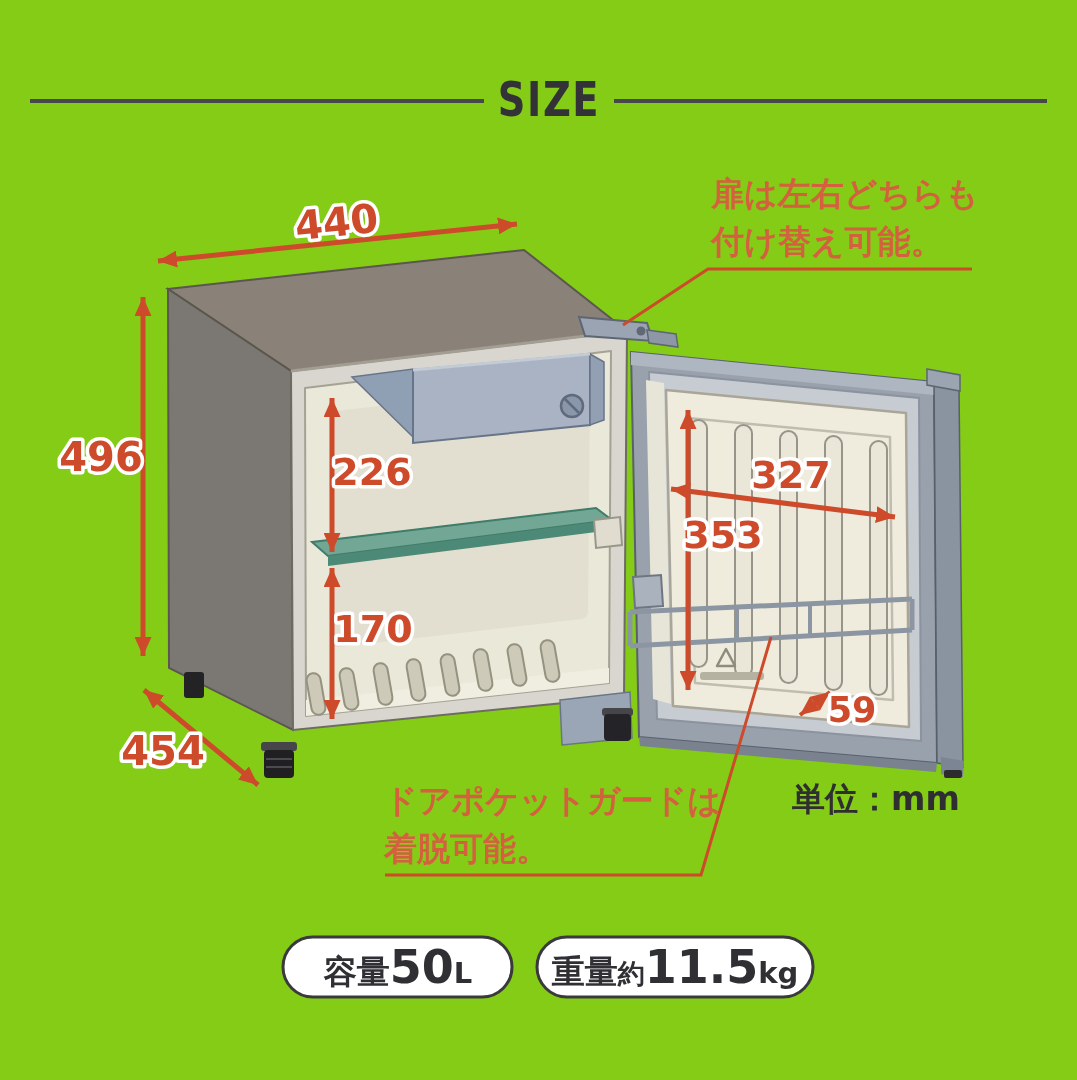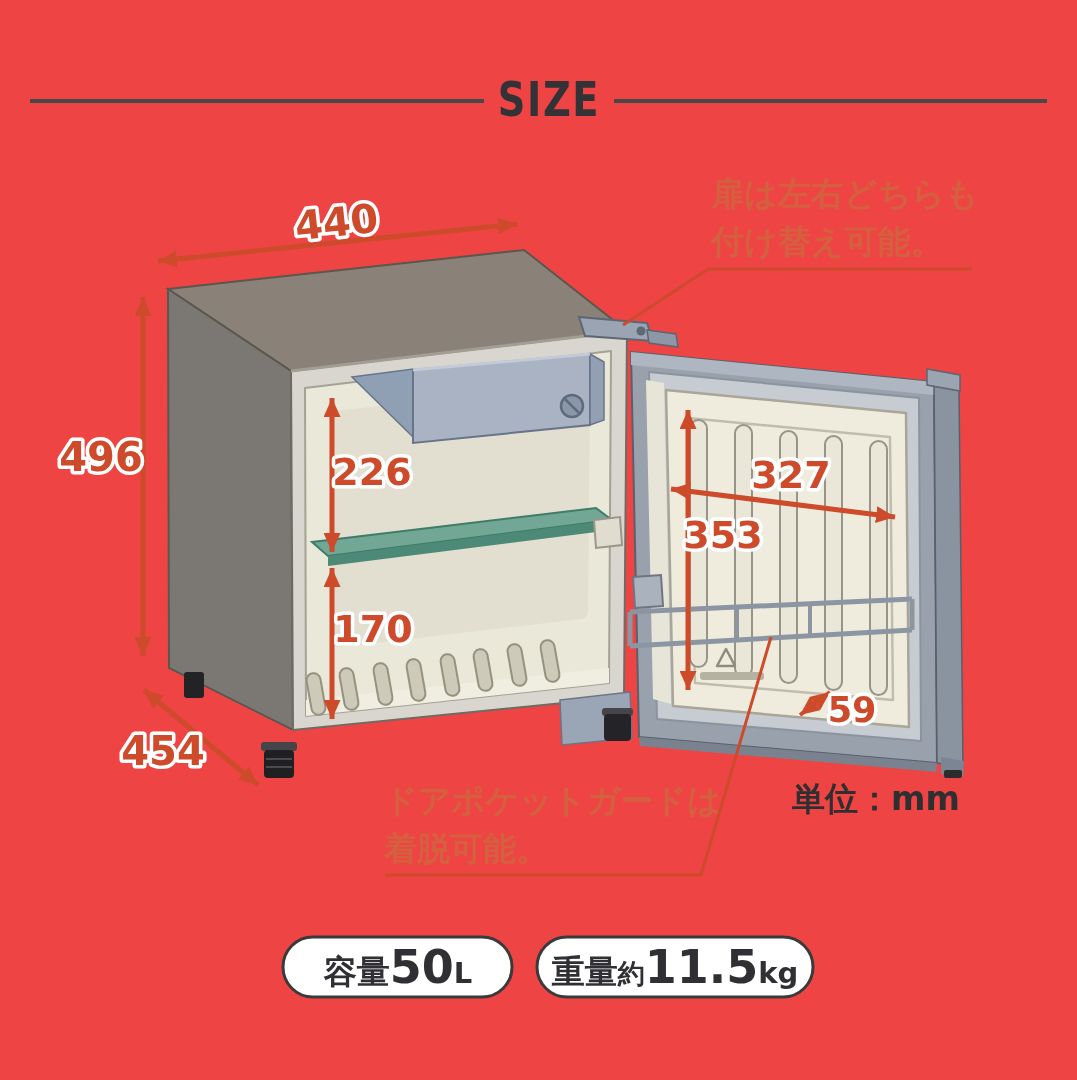--- a/index.html
+++ b/index.html
@@ -1,16 +1,16 @@
 <!DOCTYPE html>
 <html><head>
 <meta charset="utf-8">
 <style>
   html,body{margin:0;padding:0;background:#ffffff;}
-  .page{position:relative;width:1077px;height:1080px;background:#ef4444;overflow:hidden;
+  .page{position:relative;width:1077px;height:1080px;background:#84cc16;overflow:hidden;
         font-family:"DejaVu Sans",sans-serif;text-align:center;}
   svg{display:block;}
   text{font-family:"DejaVu Sans",sans-serif;}
   .title-text{font-weight:bold;font-size:48px;letter-spacing:2px;fill:#323237;}
   .dim{font-weight:bold;font-size:38px;text-anchor:middle;
        paint-order:stroke;stroke:#ffffff;stroke-width:7px;stroke-linejoin:round;}
   .dim.big{font-size:40px;}
   .dim.small{font-size:35px;}
   .note{font-weight:bold;font-size:33px;}
   .unit-text{font-weight:bold;font-size:33px;}

